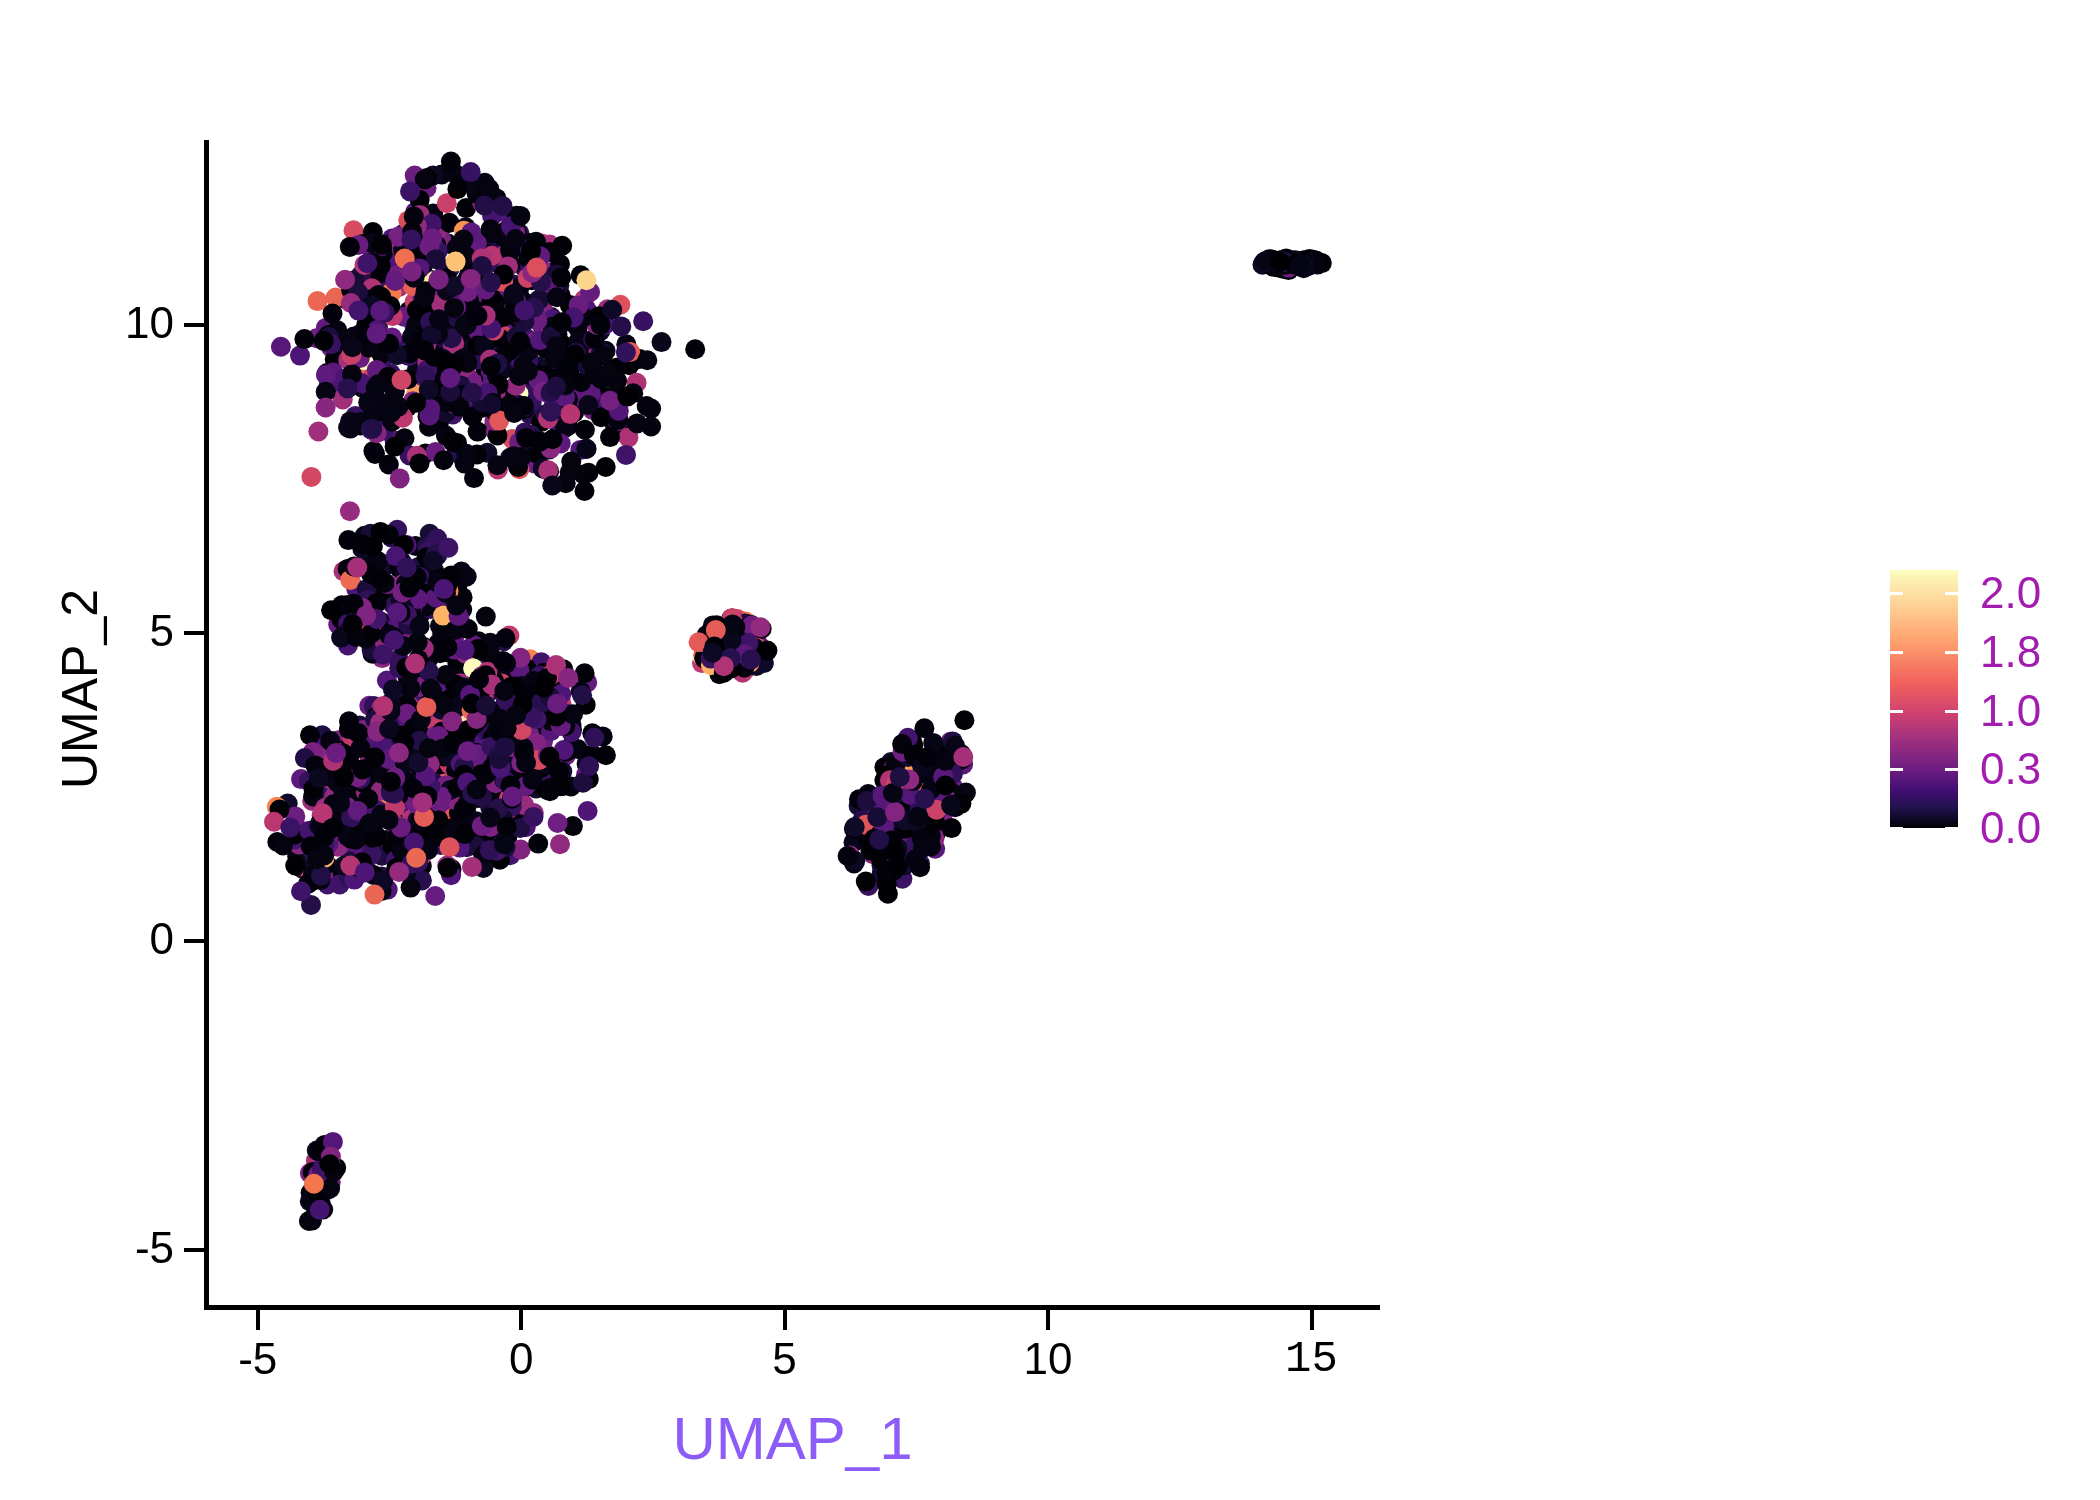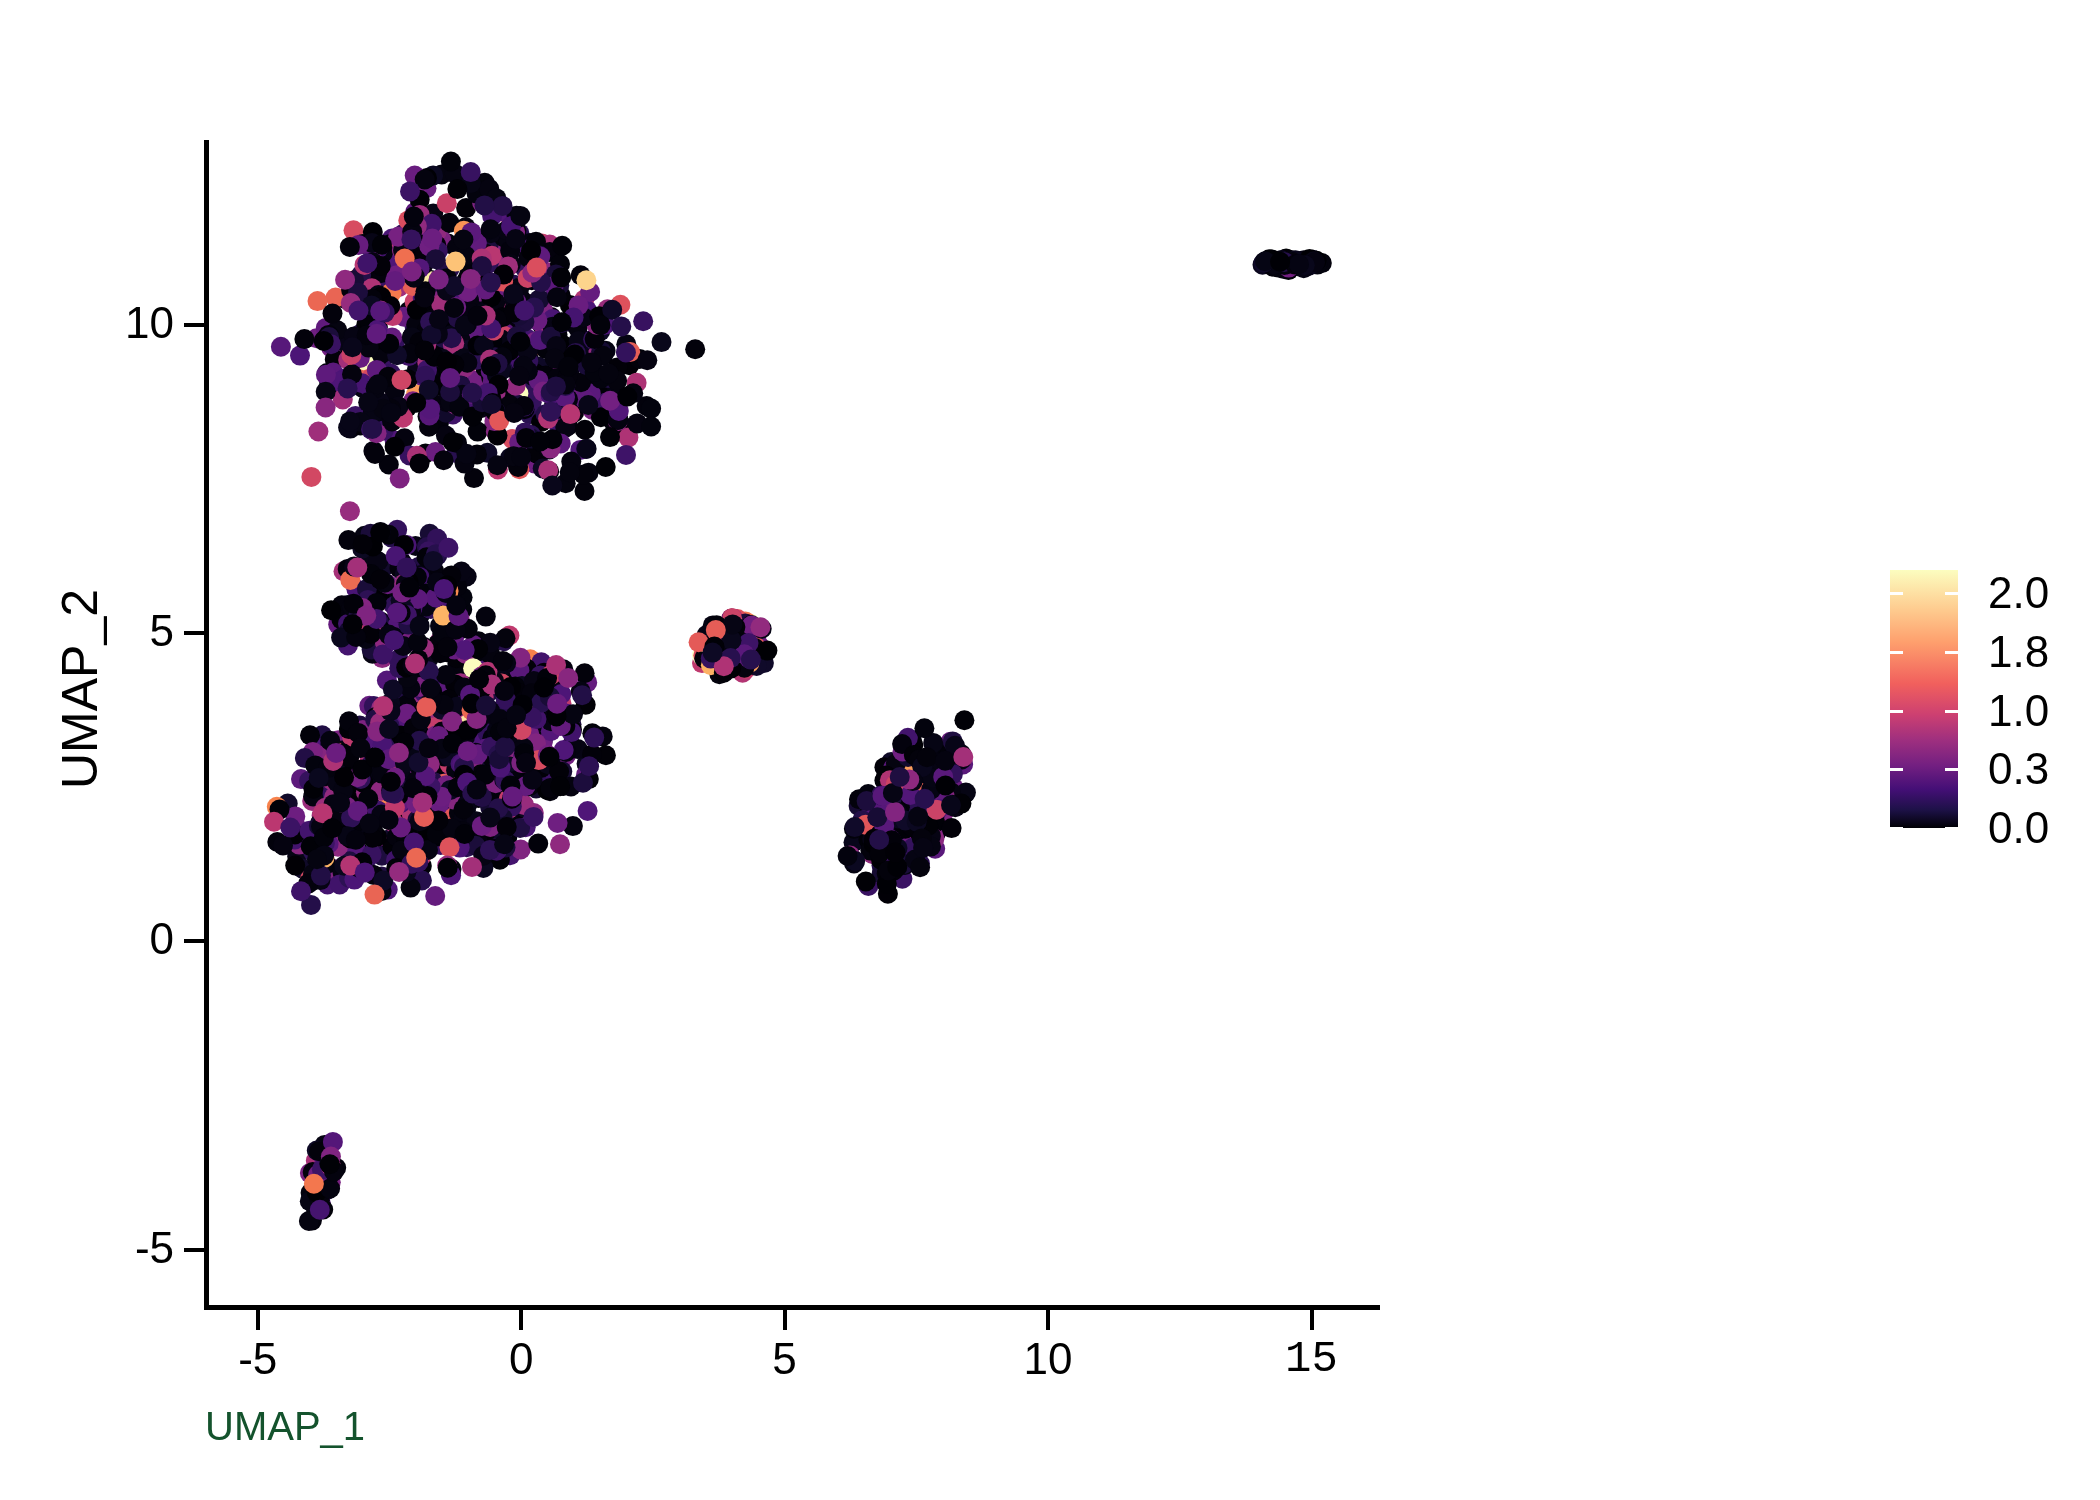--- a/index.html
+++ b/index.html
@@ -93,23 +93,23 @@
     text-align: right;
     font-size: 44px;
     color: #000000;
     line-height: 1;
   }
   #x-axis-title {
     position: absolute;
     left: 205px;
     top: 1404px;
     width: 1175px;
-    text-align: left;
-    font-size: 40px;
-    color: #14532d;
+    text-align: center;
+    font-size: 60px;
+    color: #8b5cf6;
   }
   #y-axis-title {
     position: absolute;
     left: -240px;
     top: 660px;
     width: 640px;
     text-align: center;
     font-size: 50px;
     color: #000000;
     transform: rotate(-90deg);
@@ -145,24 +145,23 @@
     position: absolute;
     height: 3px;
     background: #ffffff;
   }
   .legend-tick.left { left: 0; width: 13px; }
   .legend-tick.right { left: 55px; width: 13px; }
   .legend-label {
     position: absolute;
     left: 90px;
     font-size: 44px;
-    color: #000000;
+    color: #a21caf;
     line-height: 1;
     white-space: nowrap;
-    margin-left: 8px;
   }
 </style>
 </head>
 <body>
 
 <div id="plot-root">
 
 
   <div id="panel-area">
     <svg id="scatter-svg" viewBox="0 0 1175 1165" preserveAspectRatio="none">

